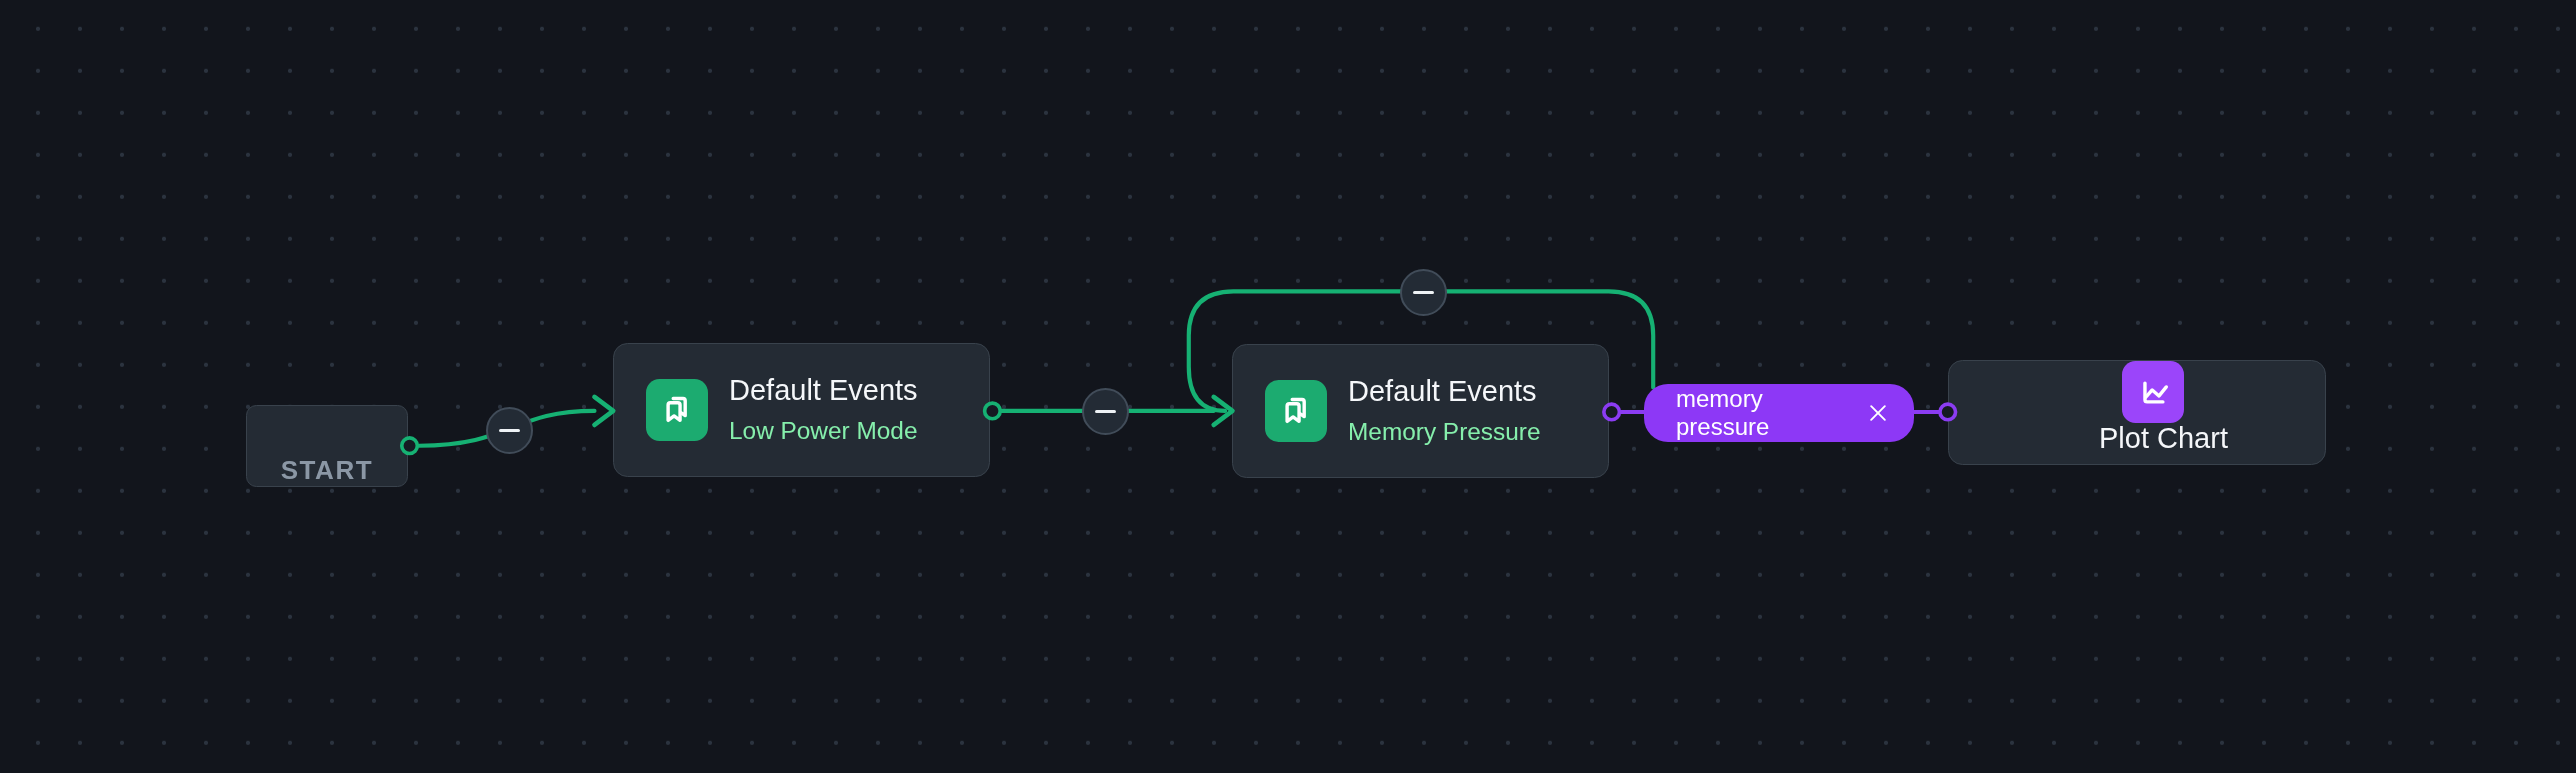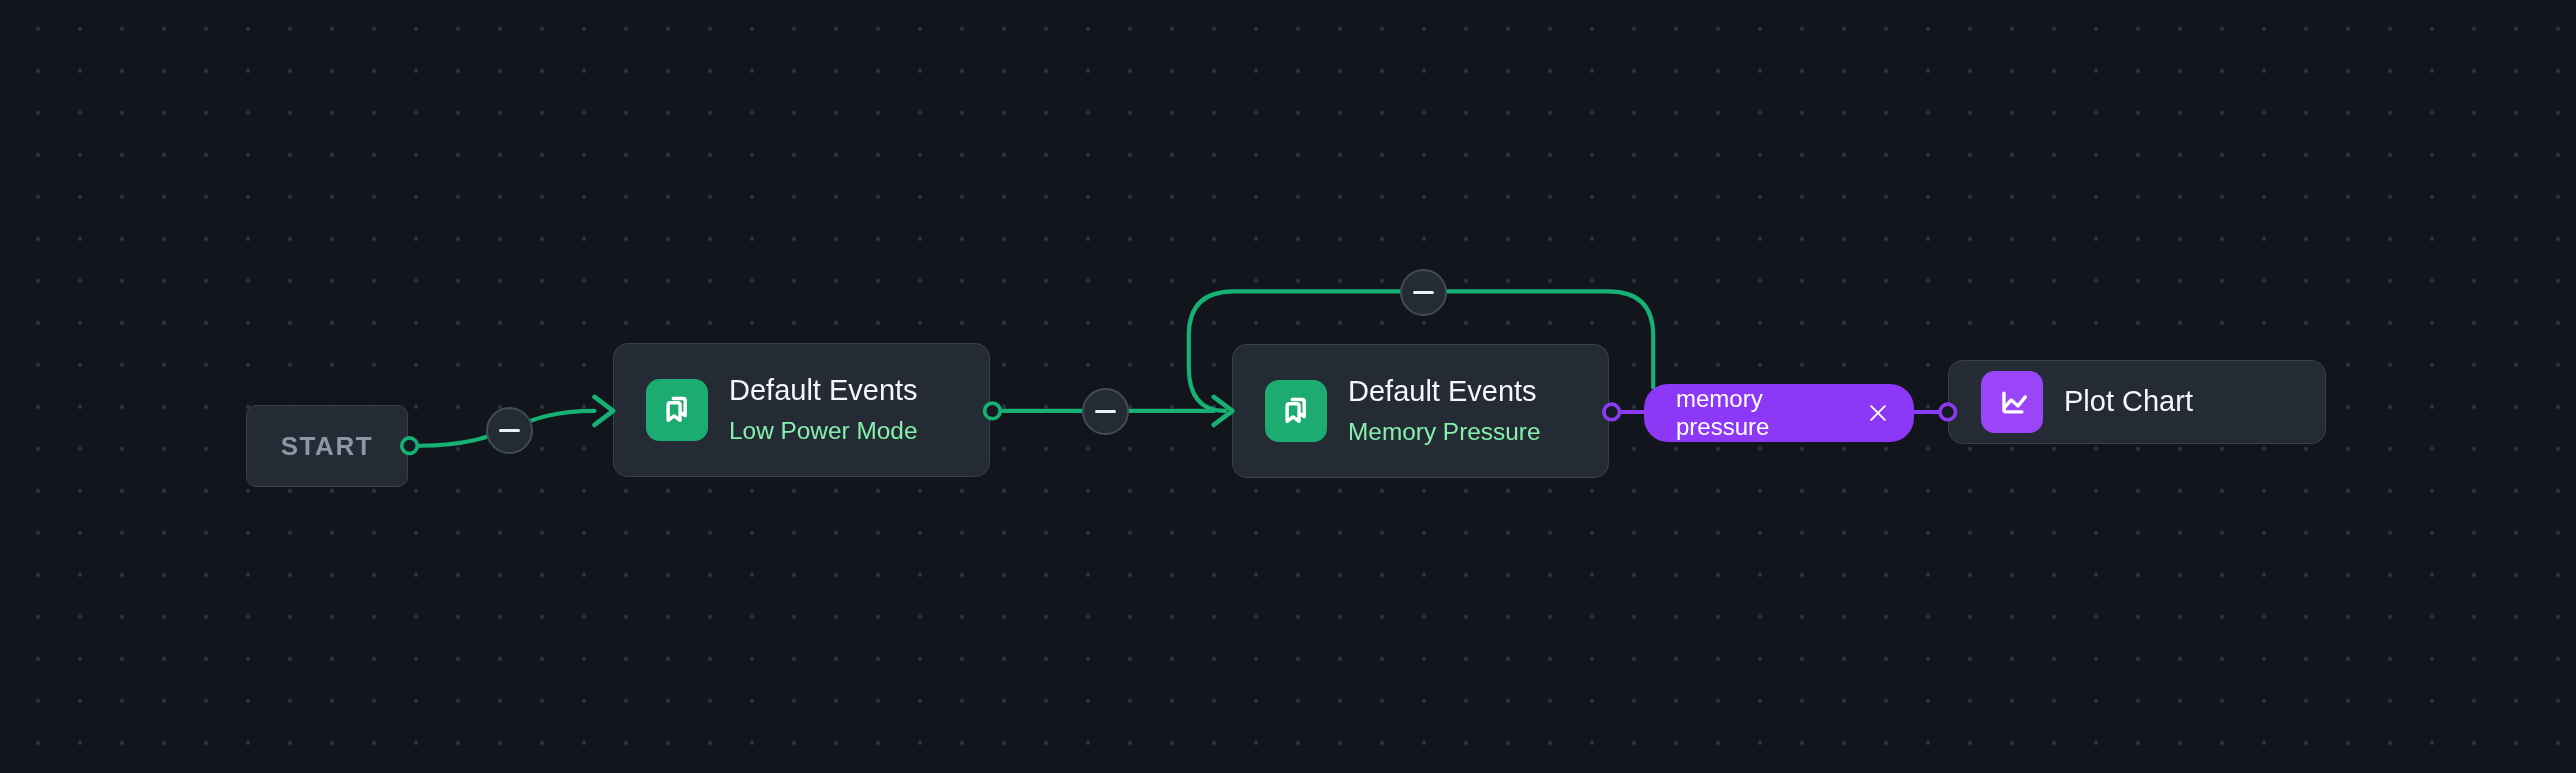--- a/index.html
+++ b/index.html
@@ -33,30 +33,31 @@
     box-sizing:border-box;
     display:flex;
     align-items:center;
     z-index:1;
   }
   .node-start{
     left:246px; top:405px;
     width:162px; height:82px;
     border-radius:10.4px;
     justify-content:center;
+    align-items:flex-end;
   }
   .start-label{
     color:#8b97a5;
     font-size:26px;
     font-weight:600;
     letter-spacing:1.6px;
   }
   .node-event1{ left:613px; top:343px; width:377px; height:134px; padding-left:32px; }
   .node-event2{ left:1232px; top:344px; width:377px; height:134px; padding-left:32px; }
-  .node-plot  { left:1948px; top:360px; width:378px; height:84px; padding-left:32px; }
+  .node-plot  { left:1948px; top:360px; width:378px; height:105px; padding-left:32px;flex-direction:column; }
   .node-icon{
     width:62px; height:62px;
     border-radius:13.5px;
     flex:0 0 auto;
     display:flex; align-items:center; justify-content:center;
   }
   .icon-green{ background:#1cab70; }
   .icon-purple{ background:#9b45fa; }
   .node-texts{
     margin-left:21px;

